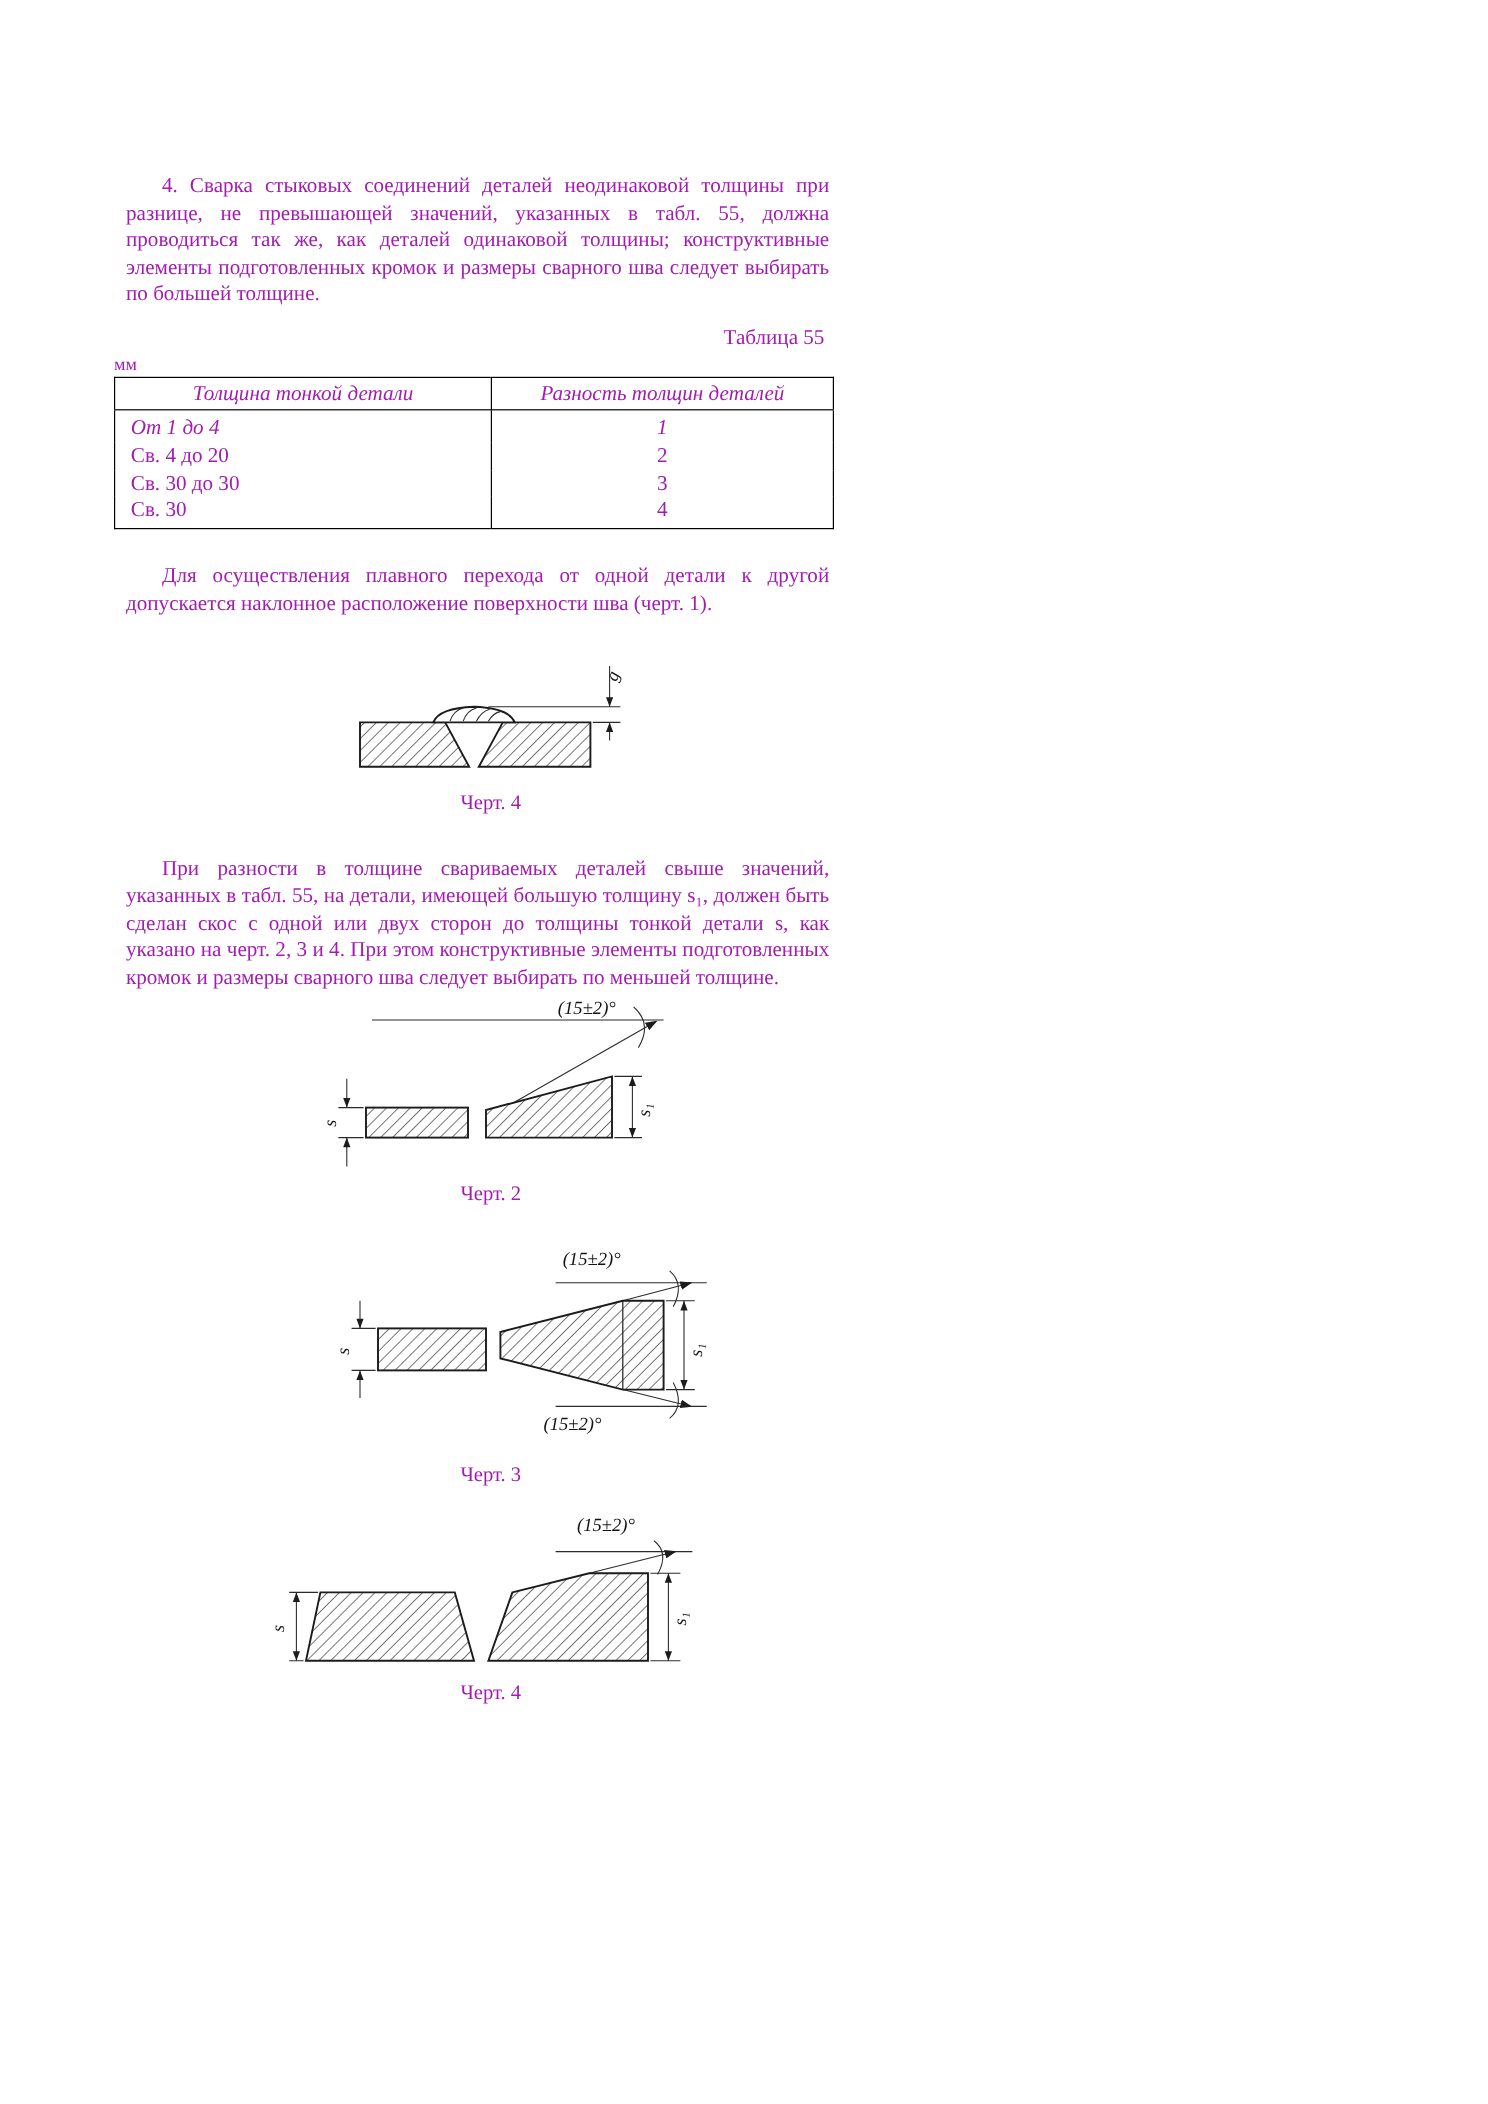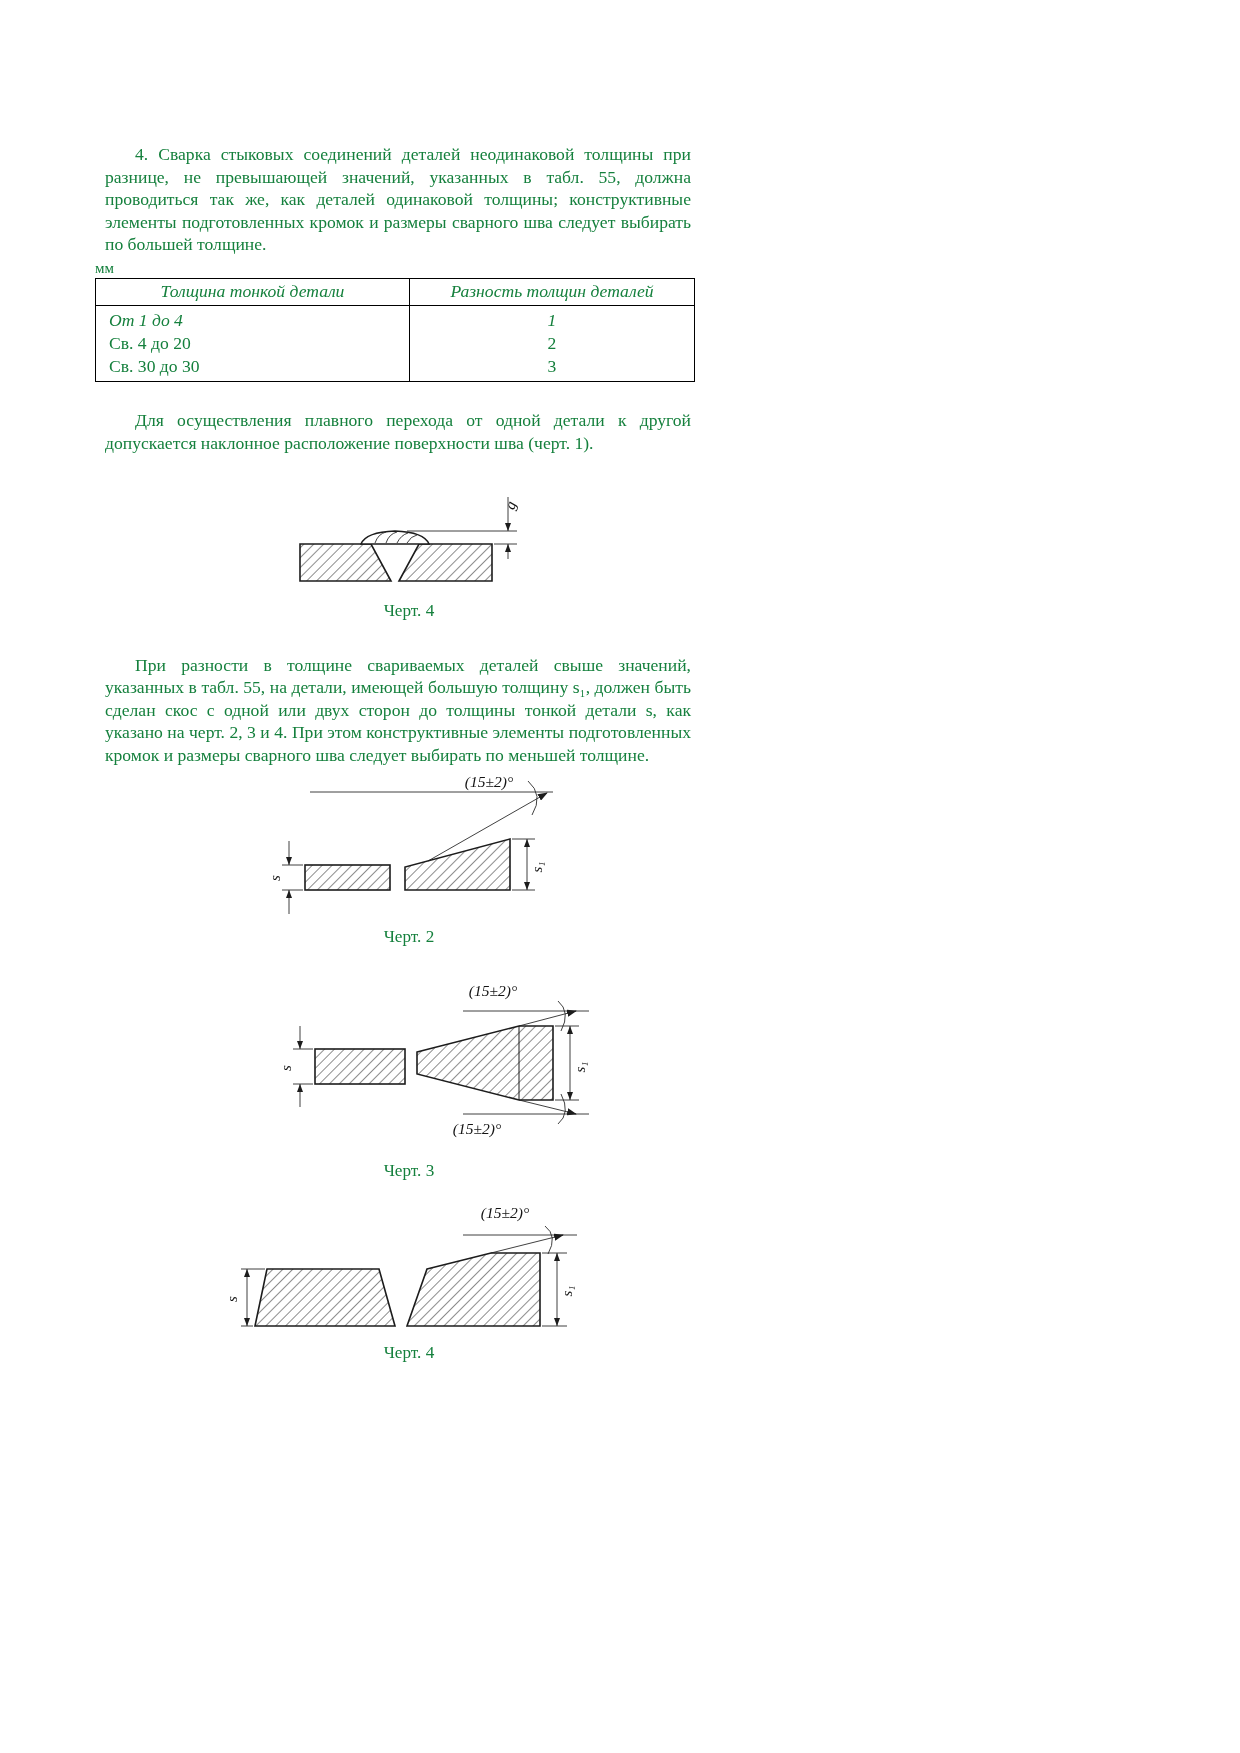--- a/index.html
+++ b/index.html
@@ -1,17 +1,17 @@
 <!DOCTYPE html>
 <html><head>
 <meta charset="utf-8">
 <style>
   html,body{margin:0;padding:0;background:#ffffff;}
   .page{position:relative;width:1240px;height:1753px;background:#fff;overflow:hidden;
-        font-family:"Liberation Serif",serif;color:#15803d;}
+        font-family:"Liberation Serif",serif;color:#a21caf;}
   .content{width:600px;margin-left:95px;padding-top:143px;}
   .para{width:586px;margin:0 0 0 10px;font-size:17.6px;line-height:1.285;
         text-align:justify;text-indent:30px;}
   .p2{margin-top:27px;}
   .p3{margin-top:33px;}
   .table-caption{width:592px;text-align:right;font-size:17.6px;margin-top:15px;}
   .units-label{width:600px;text-align:left;font-size:15px;margin-top:4px;margin-bottom:1px;}
   table.spec{width:600px;border-collapse:collapse;font-size:17.6px;border:1.4px solid #000;}
   table.spec th{font-weight:normal;border-bottom:1.4px solid #000;padding:2px 4px 3px;font-style:italic;}
   table.spec th:first-child{border-right:1.4px solid #000;width:299px;}
@@ -32,20 +32,21 @@
   svg line.thin, svg path.thin{stroke:#2b2b2b;stroke-width:0.9;fill:none;}
 </style>
 </head>
 <body>
 
 <div class="page">
   <div class="content">
 
     <p class="para">4. Сварка стыковых соединений деталей неодинаковой толщины при разнице, не превышающей значений, указанных в табл. 55, должна проводиться так же, как деталей одинаковой толщины; конструктивные элементы подготовленных кромок и размеры сварного шва следует выбирать по большей толщине.</p>
 
+    <div class="table-caption">Таблица 55</div>
     <div class="units-label">мм</div>
 
     <table class="spec">
       <thead>
         <tr>
           <th>Толщина тонкой детали</th>
           <th>Разность толщин деталей</th>
         </tr>
       </thead>
       <tbody>
@@ -53,20 +54,24 @@
           <td>От 1 до 4</td>
           <td>1</td>
         </tr>
         <tr>
           <td>Св. 4 до 20</td>
           <td>2</td>
         </tr>
         <tr>
           <td>Св. 30 до 30</td>
           <td>3</td>
+        </tr>
+        <tr>
+          <td>Св. 30</td>
+          <td>4</td>
         </tr>
       </tbody>
     </table>
 
     <p class="para p2">Для осуществления плавного перехода от одной детали к другой допускается наклонное расположение поверхности шва (черт. 1).</p>
 
     <div class="figure fig1">
       <svg width="600" height="114" viewBox="0 0 600 114">
         <defs>
           <pattern id="h1" patternUnits="userSpaceOnUse" width="7" height="7" patternTransform="rotate(45)">

